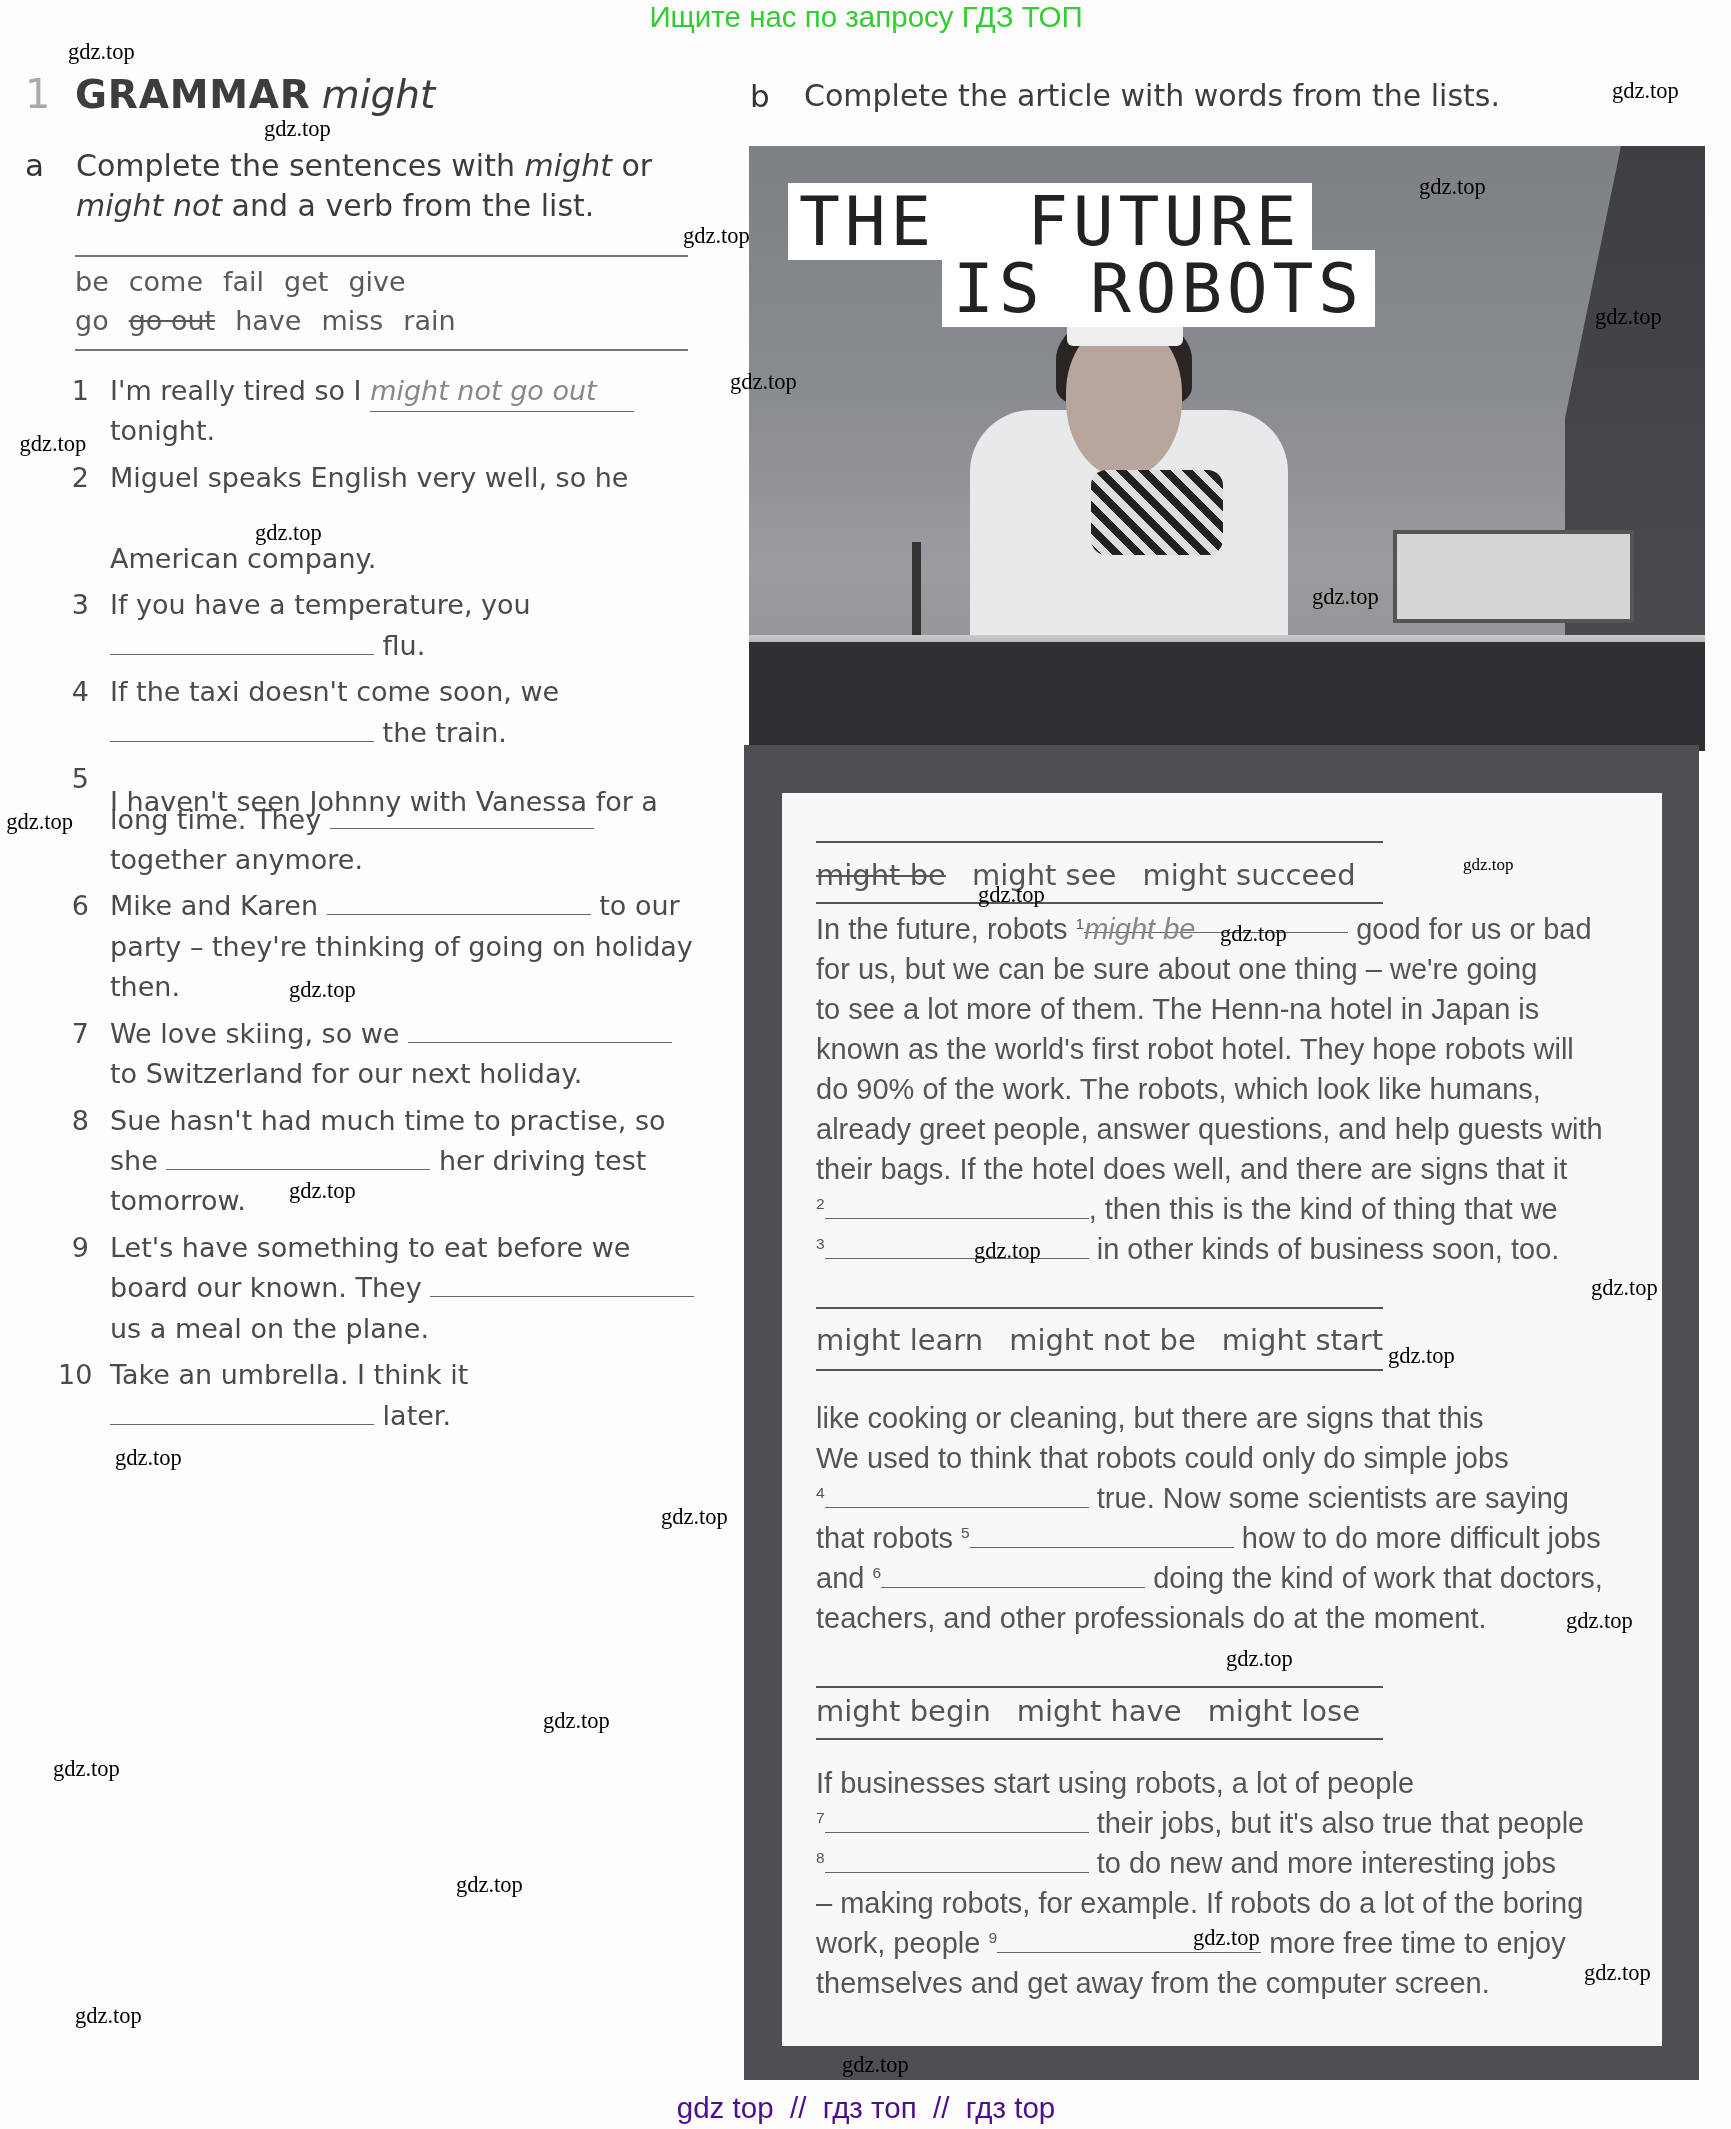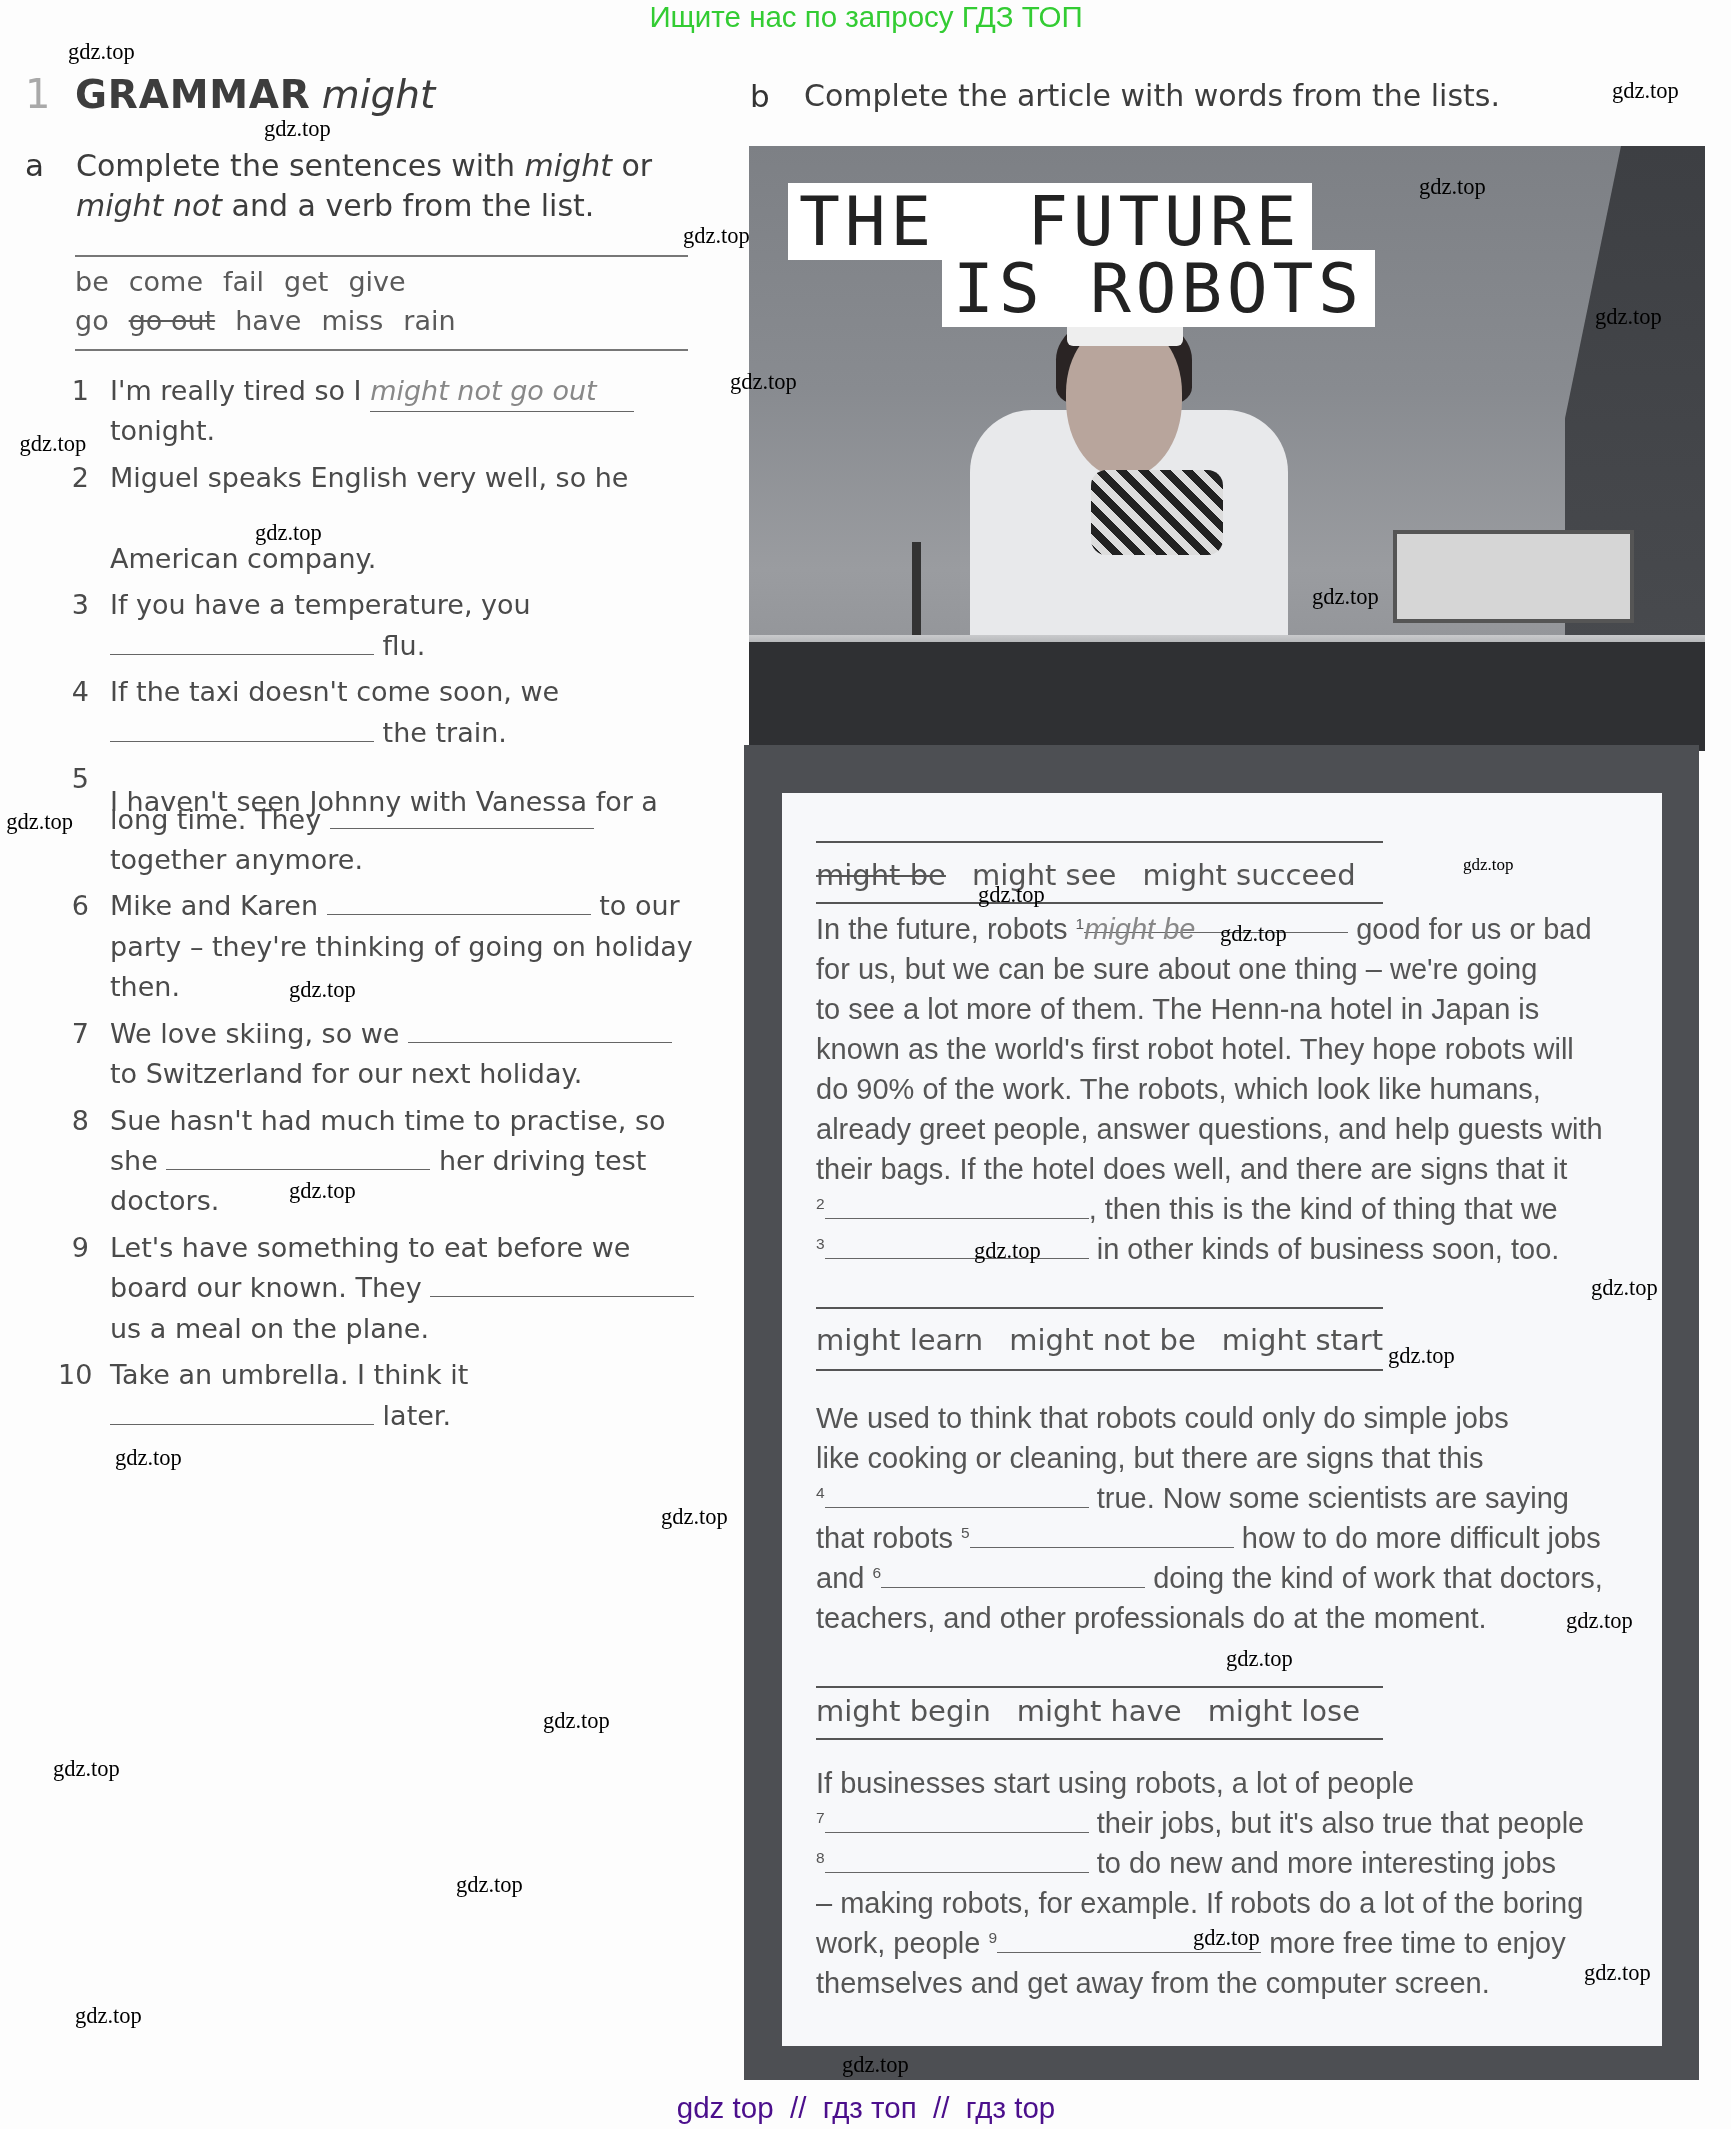--- a/index.html
+++ b/index.html
@@ -111,21 +111,21 @@
   <span class="t" style="left:110px;top:927px;">party – they're thinking of going on holiday</span>
   <span class="t" style="left:110px;top:967px;">then.</span>
 
   <span class="n" style="left:58px;top:1014px;">7</span>
   <span class="t" style="left:110px;top:1014px;"><span>We love skiing, so we</span> <span class="blank" style="width:264px;"></span></span>
   <span class="t" style="left:110px;top:1054px;">to Switzerland for our next holiday.</span>
 
   <span class="n" style="left:58px;top:1101px;">8</span>
   <span class="t" style="left:110px;top:1101px;">Sue hasn't had much time to practise, so</span>
   <span class="t" style="left:110px;top:1141px;"><span>she</span> <span class="blank" style="width:264px;"></span> <span>her driving test</span></span>
-  <span class="t" style="left:110px;top:1181px;">doctors.</span>
+  <span class="t" style="left:110px;top:1181px;">tomorrow.</span>
 
   <span class="n" style="left:58px;top:1228px;">9</span>
   <span class="t" style="left:110px;top:1228px;">Let's have something to eat before we</span>
   <span class="t" style="left:110px;top:1268px;"><span>board our known. They</span> <span class="blank" style="width:264px;"></span></span>
   <span class="t" style="left:110px;top:1309px;">us a meal on the plane.</span>
 
   <span class="n" style="left:58px;top:1355px;">10</span>
   <span class="t" style="left:110px;top:1355px;">Take an umbrella. I think it</span>
   <span class="t" style="left:110px;top:1396px;"><span class="blank" style="width:264px;"></span> <span>later.</span></span>
 </div>
@@ -169,22 +169,22 @@
     <div><sup>3</sup><span class="art-blank"></span><span> in other kinds of business soon, too.</span></div>
   </div>
 
   <div class="abs art-rule" style="left:34px;top:514px;width:567px;"></div>
   <div class="abs art-list" style="left:34px;top:529px;">
     <span>might learn</span><span>might not be</span><span>might start</span>
   </div>
   <div class="abs art-rule" style="left:34px;top:576px;width:567px;"></div>
 
   <div class="abs art-p" style="left:34px;top:605px;">
+    <div>like cooking or cleaning, but there are signs that this</div>
     <div>We used to think that robots could only do simple jobs</div>
-    <div>like cooking or cleaning, but there are signs that this</div>
     <div><sup>4</sup><span class="art-blank"></span><span> true. Now some scientists are saying</span></div>
     <div><span>that robots </span><sup>5</sup><span class="art-blank"></span><span> how to do more difficult jobs</span></div>
     <div><span>and </span><sup>6</sup><span class="art-blank"></span><span> doing the kind of work that doctors,</span></div>
     <div>teachers, and other professionals do at the moment.</div>
   </div>
 
   <div class="abs art-rule" style="left:34px;top:893px;width:567px;"></div>
   <div class="abs art-list" style="left:34px;top:900px;">
     <span>might begin</span><span>might have</span><span>might lose</span>
   </div>

